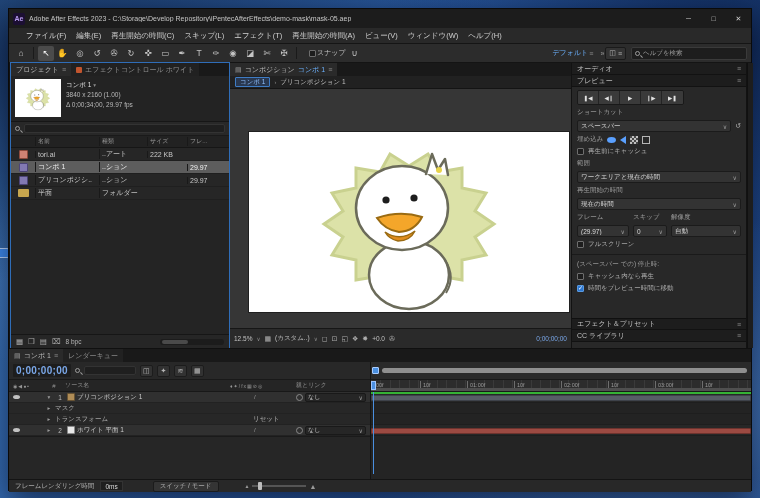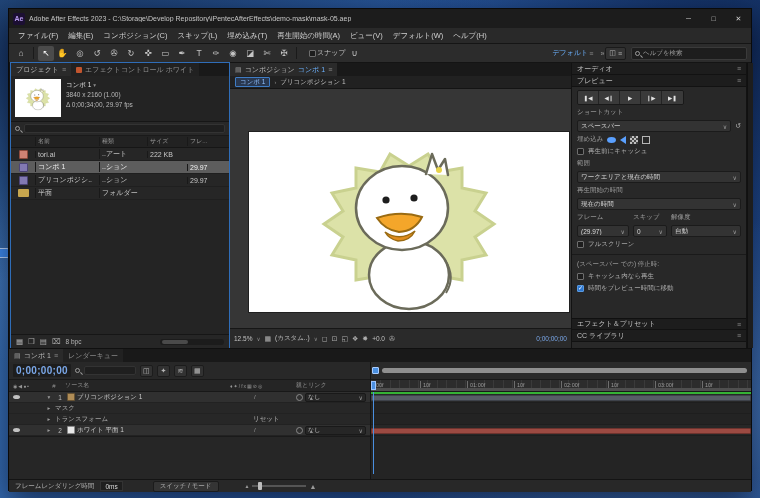--- a/index.html
+++ b/index.html
@@ -12,21 +12,21 @@
    radial-gradient(65% 55% at 88% 82%, rgba(120,180,240,.45), transparent 70%),
    linear-gradient(115deg,#3d78bc,#2a5ba3 45%,#1c4384)}
 .desk-ico{position:absolute;left:0;top:248px;width:9px;height:10px;background:#3f8cf0;border:1px solid #bcd8ff;border-left:none;border-radius:0 2px 2px 0}
 .window{position:absolute;left:8px;top:8px;width:744px;height:483px;background:#1f1f1f;border:1px solid #0a0a0a;box-shadow:0 12px 30px rgba(0,0,15,.55)}
 
 .titlebar{position:absolute;left:0;top:0;right:0;height:19px;background:#1c1c1c;display:flex;align-items:center;padding-left:4px;gap:4px}
 .appicon{width:12px;height:12px;border-radius:2px;background:#1c0f33;color:#b89cf0;font-size:7px;font-weight:bold;display:flex;align-items:center;justify-content:center;flex:none}
 .wtitle{font-size:7px;color:#c6c6c6;white-space:nowrap;overflow:hidden}
 .winbtns{margin-left:auto;display:flex;height:100%;flex:none}
 .winbtn{width:25px;height:100%;display:flex;align-items:center;justify-content:center;color:#cfcfcf;font-size:7px}
-.menubar{position:absolute;left:0;top:19px;right:0;height:16px;background:#292929;border-bottom:1px solid #151515;display:flex;align-items:center;padding-left:4px}
+.menubar{position:absolute;left:0;top:19px;right:0;height:16px;background:#292929;border-bottom:1px solid #151515;display:flex;align-items:center;padding-left:12px}
 .mitem{font-size:7.5px;color:#d2d2d2;padding:0 5px;white-space:nowrap}
 .toolbar{position:absolute;left:0;top:35px;right:0;height:19px;background:#2c2c2c;border-bottom:1px solid #141414;display:flex;align-items:center;padding:0 4px;gap:1px}
 .tool{width:16px;height:15px;display:flex;align-items:center;justify-content:center;color:#c4c4c4;font-size:8.5px;border-radius:2px;flex:none}
 .tool.active{background:#4b4b4b;color:#fff}
 .tsep{width:1px;height:12px;background:#1a1a1a;margin:0 3px;flex:none}
 .chk{width:7px;height:7px;border:1px solid #6e6e6e;background:#1d1d1d;display:inline-block;border-radius:1px;flex:none}
 .chk.on{background:#2d77d0;border-color:#5a9ae0;position:relative}
 .chk.on::after{content:"✓";position:absolute;left:0;top:-2px;font-size:6px;color:#fff}
 .tlabel{font-size:7px;color:#c4c4c4;white-space:nowrap}
 .blue{color:#6cb2ff}
@@ -185,26 +185,26 @@
       <div class="winbtns">
         <span class="winbtn">─</span>
         <span class="winbtn">□</span>
         <span class="winbtn">✕</span>
       </div>
     </div>
 
     <div class="menubar">
       <span class="mitem">ファイル(F)</span>
       <span class="mitem">編集(E)</span>
-      <span class="mitem">コンポジション(C)</span>
+      <span class="mitem">再生開始の時間(C)</span>
       <span class="mitem">スキップ(L)</span>
-      <span class="mitem">埋め込み(T)</span>
+      <span class="mitem">エフェクト(T)</span>
       <span class="mitem">再生開始の時間(A)</span>
       <span class="mitem">ビュー(V)</span>
-      <span class="mitem">デフォルト(W)</span>
+      <span class="mitem">ウィンドウ(W)</span>
       <span class="mitem">ヘルプ(H)</span>
     </div>
 
     <div class="toolbar">
       <span class="tool">⌂</span>
       <span class="tsep"></span>
       <span class="tool active">↖</span>
       <span class="tool">✋</span>
       <span class="tool">◎</span>
       <span class="tool">↺</span>

